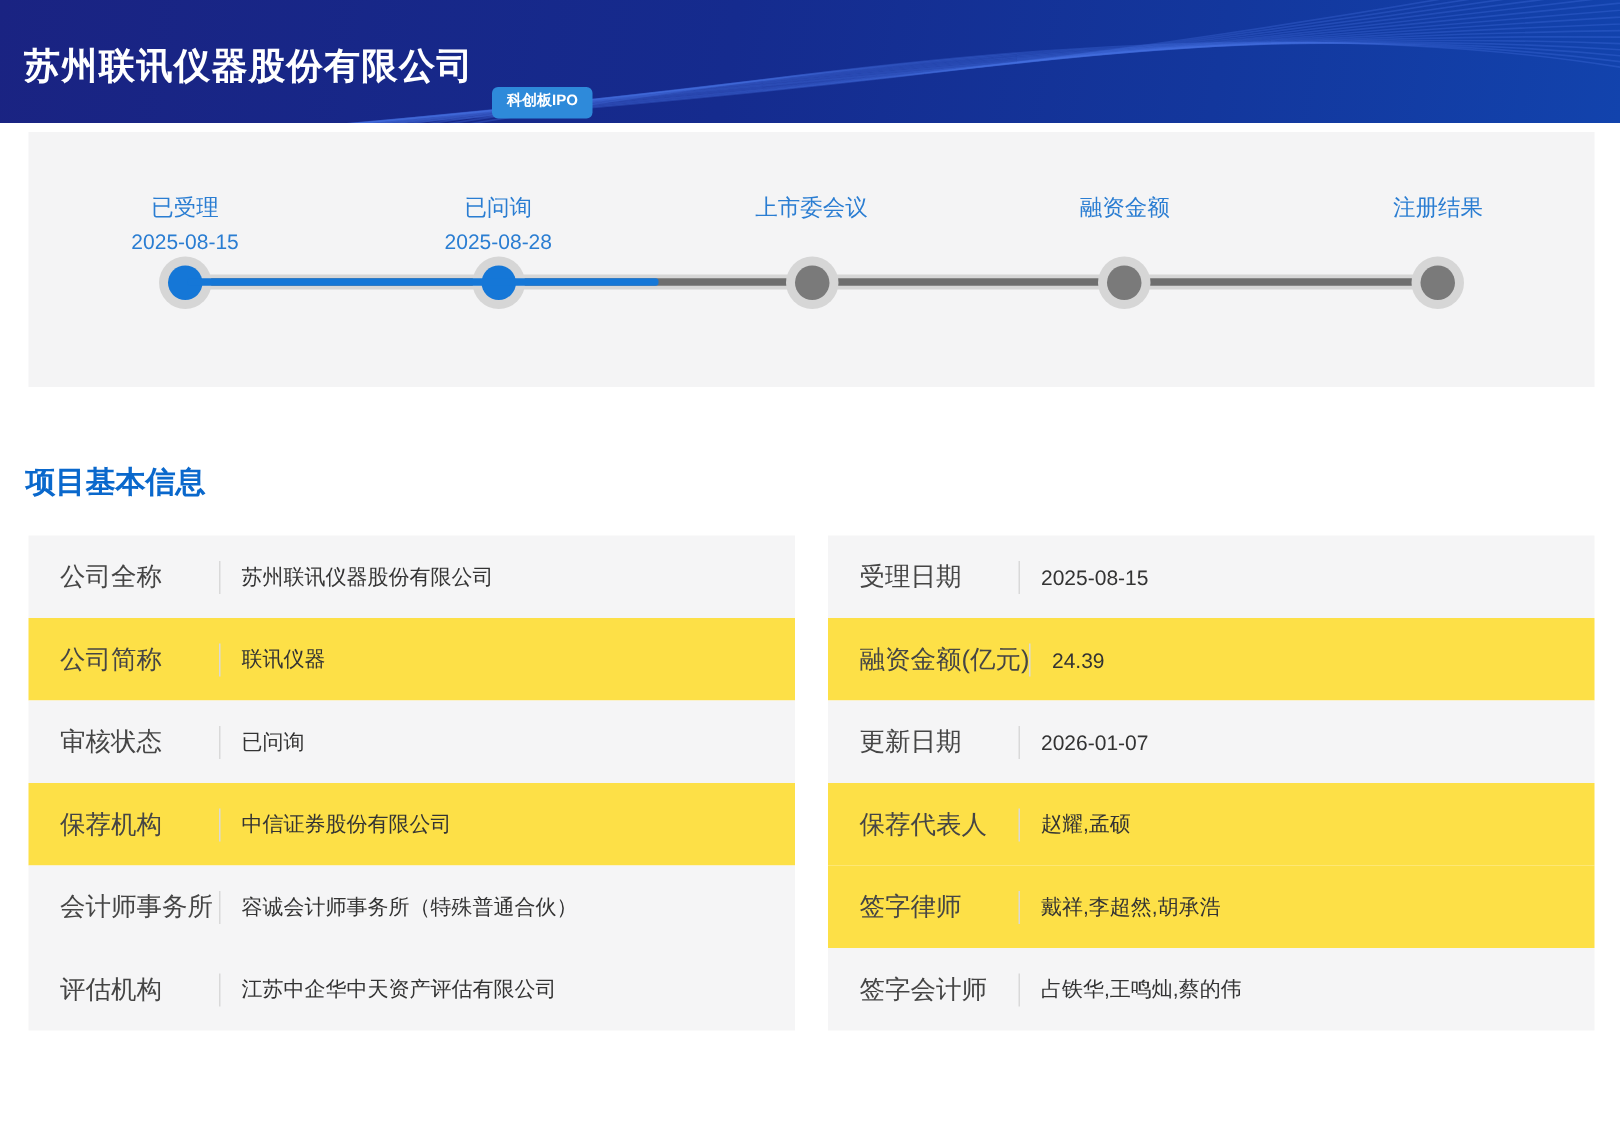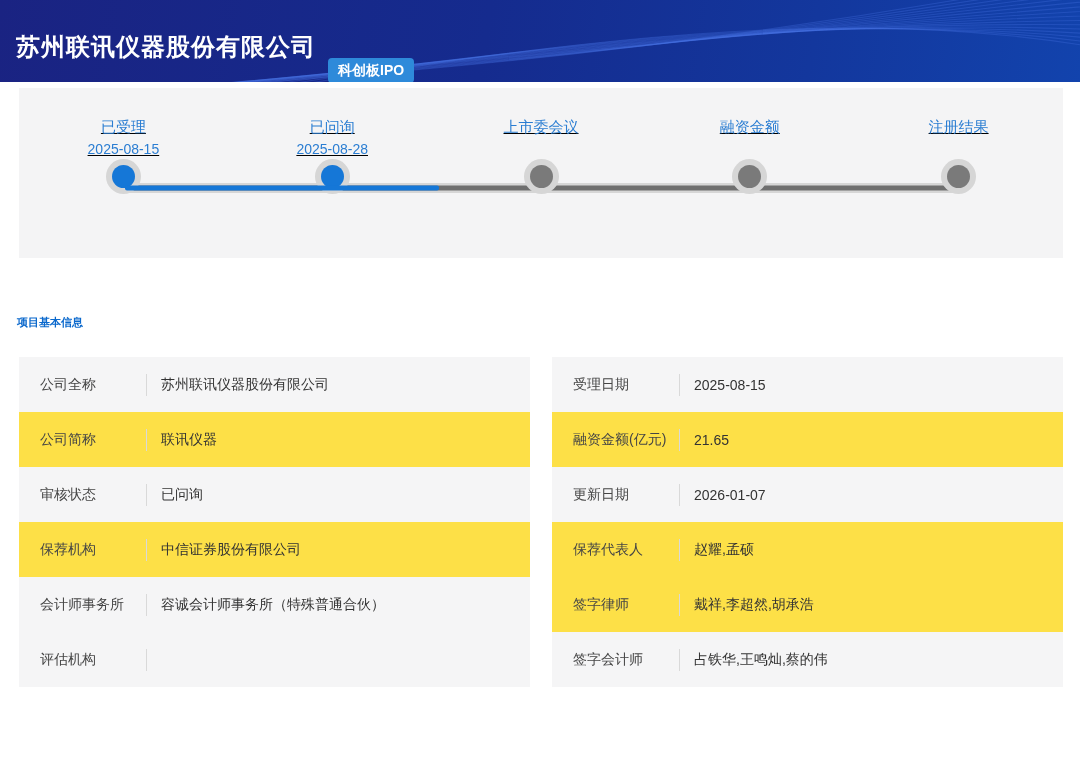--- a/index.html
+++ b/index.html
@@ -17,68 +17,67 @@
   .header svg{position:absolute;top:0;left:0;width:100%;height:100%;}
   .header-inner{
     position:relative;z-index:2;display:flex;align-items:center;
     padding:11px 0 0 16px;
   }
   .page-title{
     color:#ffffff;font-size:24px;font-weight:bold;letter-spacing:1px;line-height:28px;
   }
   .board-badge{
     margin-left:12px;background:var(--badge-bg,#2e8ada);color:#ffffff;
-    font-size:14px;font-weight:bold;line-height:1;
+    font-size:10px;font-weight:bold;line-height:1;
     padding:5px 10px 6px;border-radius:4px;margin-top:47px;
   }
   
   .timeline-panel{
     position:relative;margin:6px auto 0;margin-left:19px;width:1044px;height:170px;
     background:var(--panel-bg,#f4f4f5);
   }
   .track{
     position:absolute;left:10%;right:10%;top:95px;height:10px;
     background:var(--track-gray,#d6d6d6);border-radius:5px;
   }
   .track-line{
     position:absolute;left:2px;right:2px;top:50%;transform:translateY(-50%);
     height:5px;background:var(--line-gray,#6f6f6f);border-radius:2px;
   }
   .track-progress{
     position:absolute;left:2px;top:50%;transform:translateY(-50%);
     height:5px;background:var(--accent,#1577d7);border-radius:2px;z-index:1;
   }
   .stage{
-    position:absolute;top:28px;width:170px;transform:translateX(-50%);
+    position:absolute;top:40px;width:170px;transform:translateX(-50%);
     text-align:center;
-    text-decoration:underline;
   }
   .stage-label{font-size:15px;color:var(--label-blue,#2a7dd2);line-height:21px;}
   .stage-date{font-size:14px;color:var(--label-blue,#2a7dd2);height:20px;line-height:20px;margin-top:2px;}
   .stage-dot{
     position:relative;z-index:2;margin:6px auto 0;width:23px;height:23px;border-radius:50%;
     box-shadow:0 0 0 6px var(--track-gray,#d6d6d6);
   }
   .stage-dot.done{background:var(--accent,#1577d7);}
   .stage-dot.pending{background:var(--pending-gray,#7a7a7a);}
   
   .section-heading{
-    margin:53px 0 0 17px;font-size:11px;font-weight:bold;color:var(--heading-blue,#0a68cc);
+    margin:53px 0 0 17px;font-size:20px;font-weight:bold;color:var(--heading-blue,#0a68cc);
     line-height:22px;
   }
   .info-tables{
     display:flex;gap:22px;margin:24px 17px 0 19px;
   }
   .info-col{flex:1 1 0;min-width:0;}
   .info-row{
     display:flex;align-items:center;height:55px;background:#fde047;
   }
   .info-row.alt{background:var(--row-bg,#f5f5f6);}
   .row-label{
-    flex:0 0 106px;padding-left:21px;font-size:14px;color:#454545;white-space:nowrap;
+    flex:0 0 106px;padding-left:21px;font-size:17px;color:#454545;white-space:nowrap;
   }
   .row-divider{
     flex:0 0 1px;width:1px;height:22px;background:#d9d9d9;
   }
   .row-value{
     margin-left:14px;font-size:14px;color:#333333;white-space:nowrap;overflow:hidden;
   }
 </style>
 </head>
 <body>
@@ -167,32 +166,33 @@
         <span class="row-value">中信证券股份有限公司</span>
       </div>
       <div class="info-row alt">
         <span class="row-label">会计师事务所</span>
         <span class="row-divider"></span>
         <span class="row-value">容诚会计师事务所（特殊普通合伙）</span>
       </div>
       <div class="info-row alt">
         <span class="row-label">评估机构</span>
         <span class="row-divider"></span>
+        <span class="row-value">江苏中企华中天资产评估有限公司</span>
       </div>
     </div>
   <div class="info-col" id="right-col">
       <div class="info-row alt">
         <span class="row-label">受理日期</span>
         <span class="row-divider"></span>
         <span class="row-value">2025-08-15</span>
       </div>
       <div class="info-row">
         <span class="row-label">融资金额(亿元)</span>
         <span class="row-divider"></span>
-        <span class="row-value">21.65</span>
+        <span class="row-value">24.39</span>
       </div>
       <div class="info-row alt">
         <span class="row-label">更新日期</span>
         <span class="row-divider"></span>
         <span class="row-value">2026-01-07</span>
       </div>
       <div class="info-row">
         <span class="row-label">保荐代表人</span>
         <span class="row-divider"></span>
         <span class="row-value">赵耀,孟硕</span>

